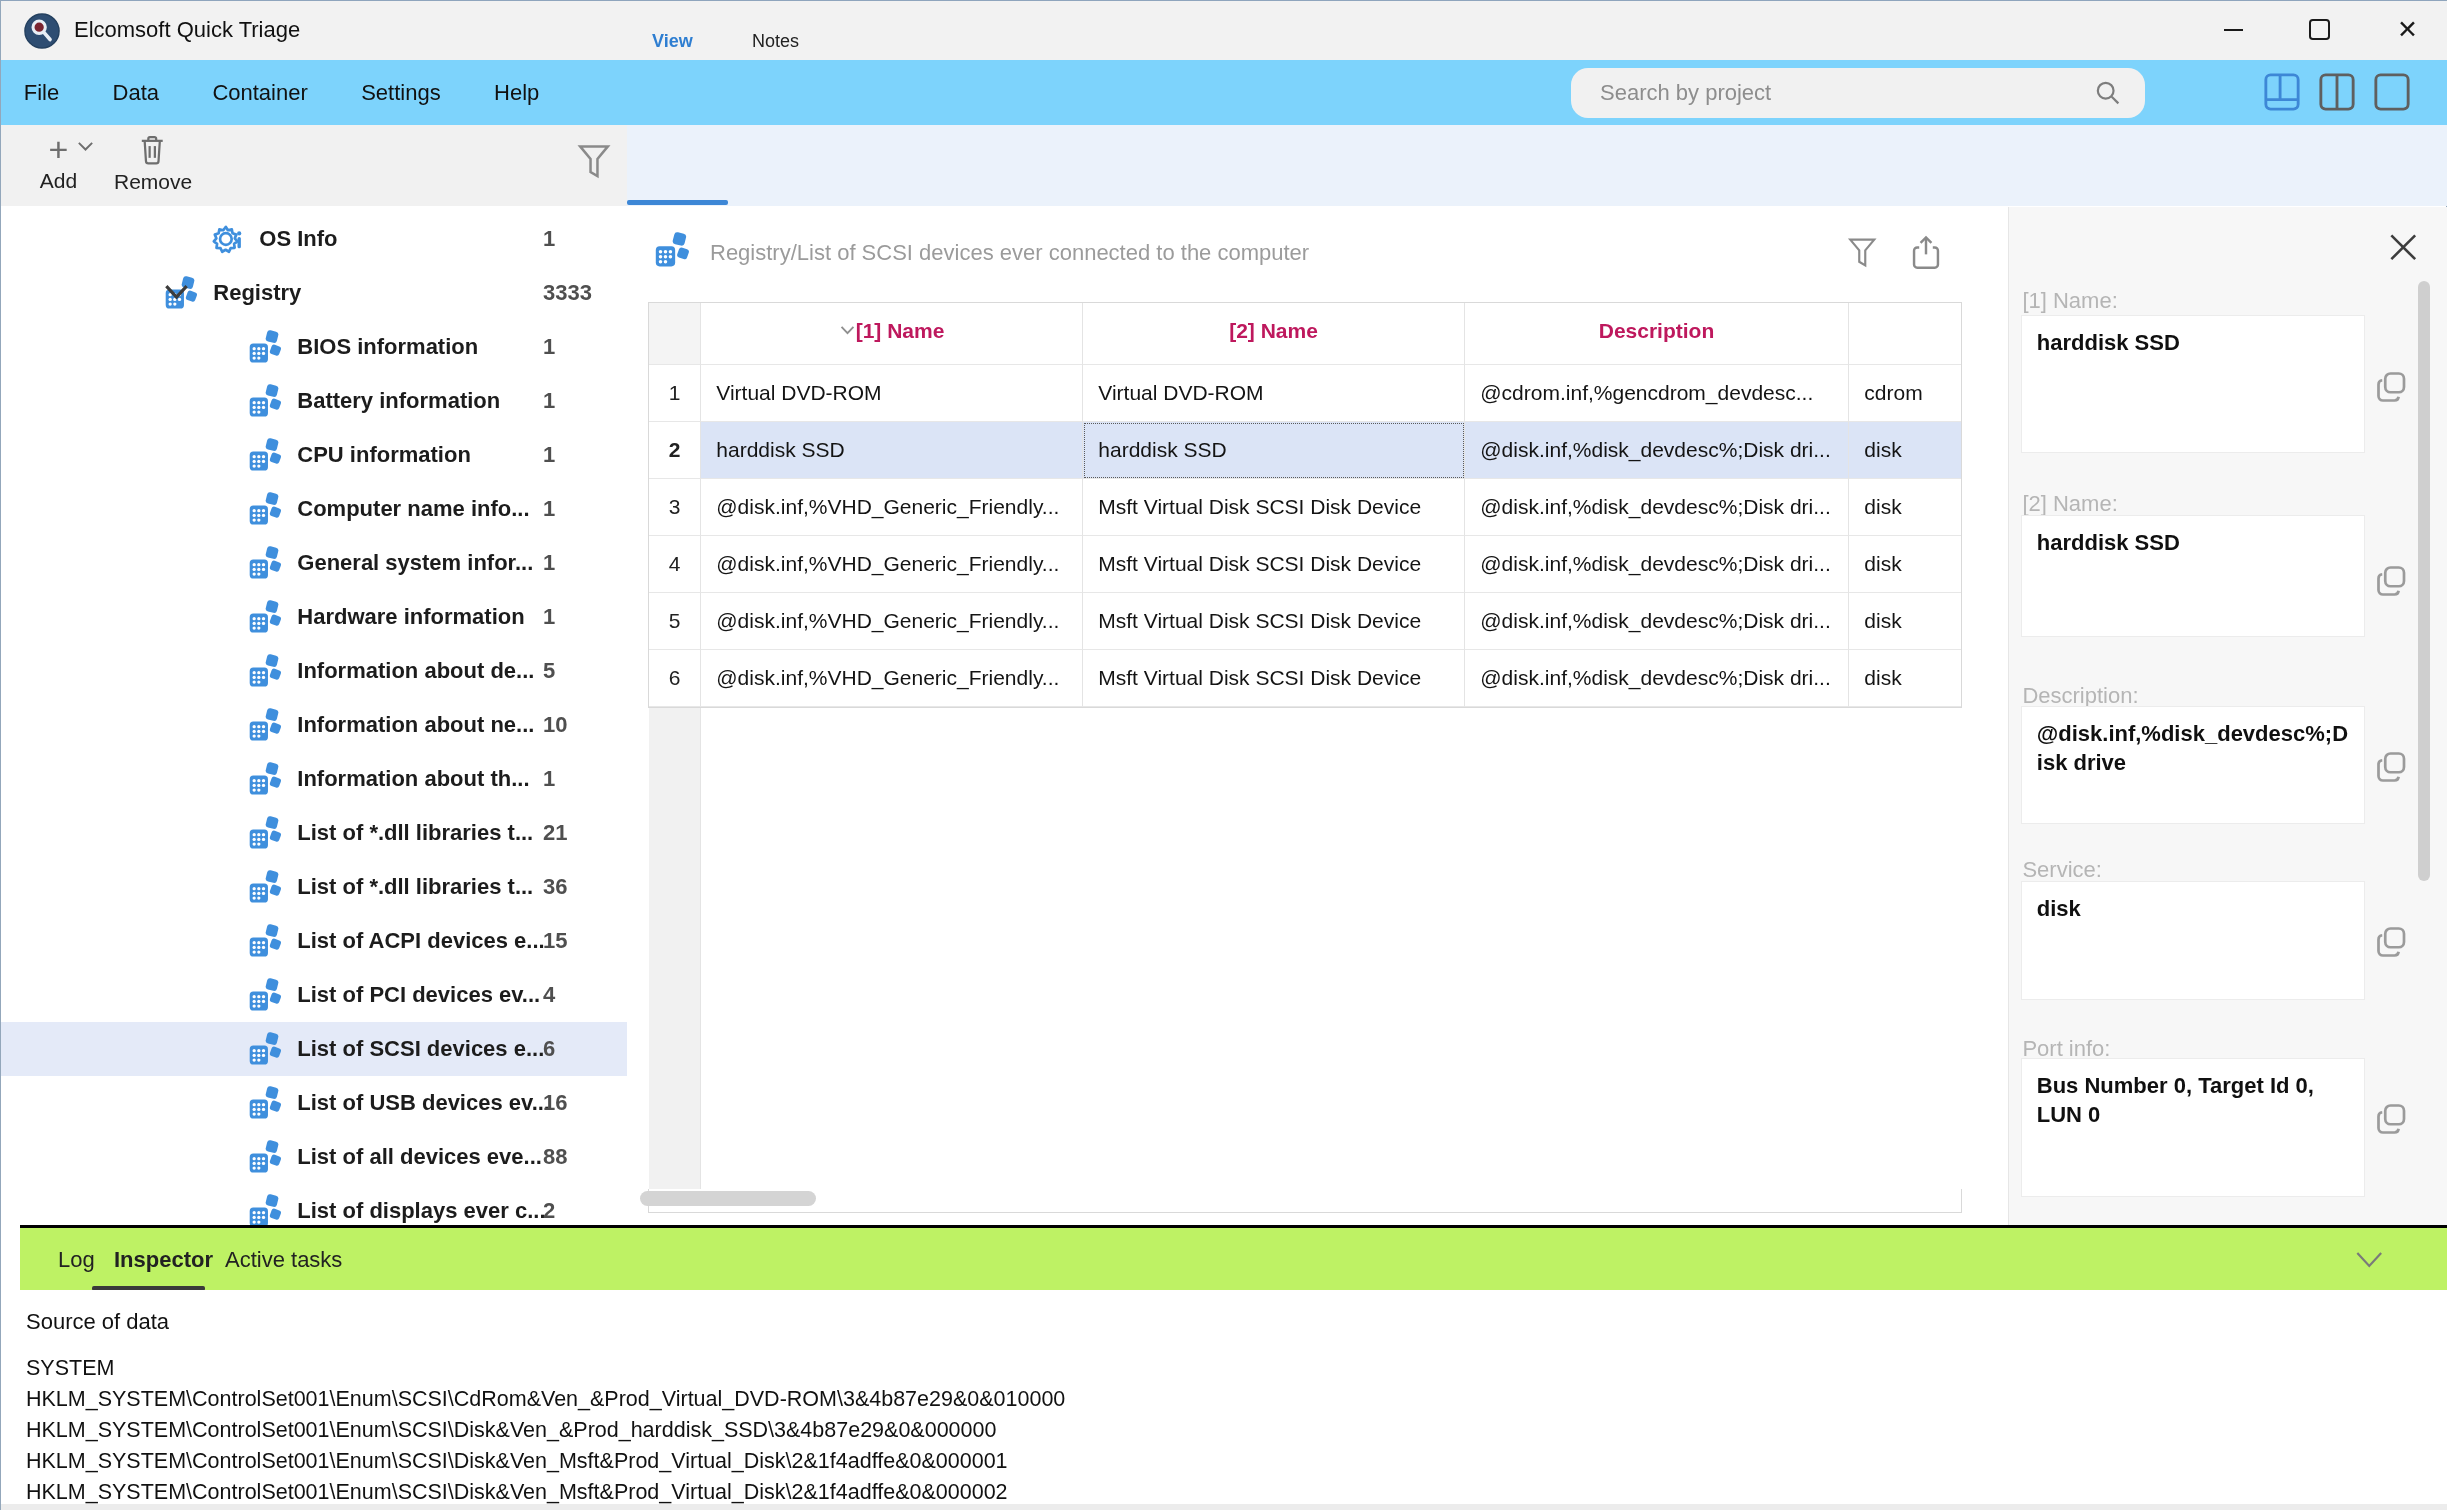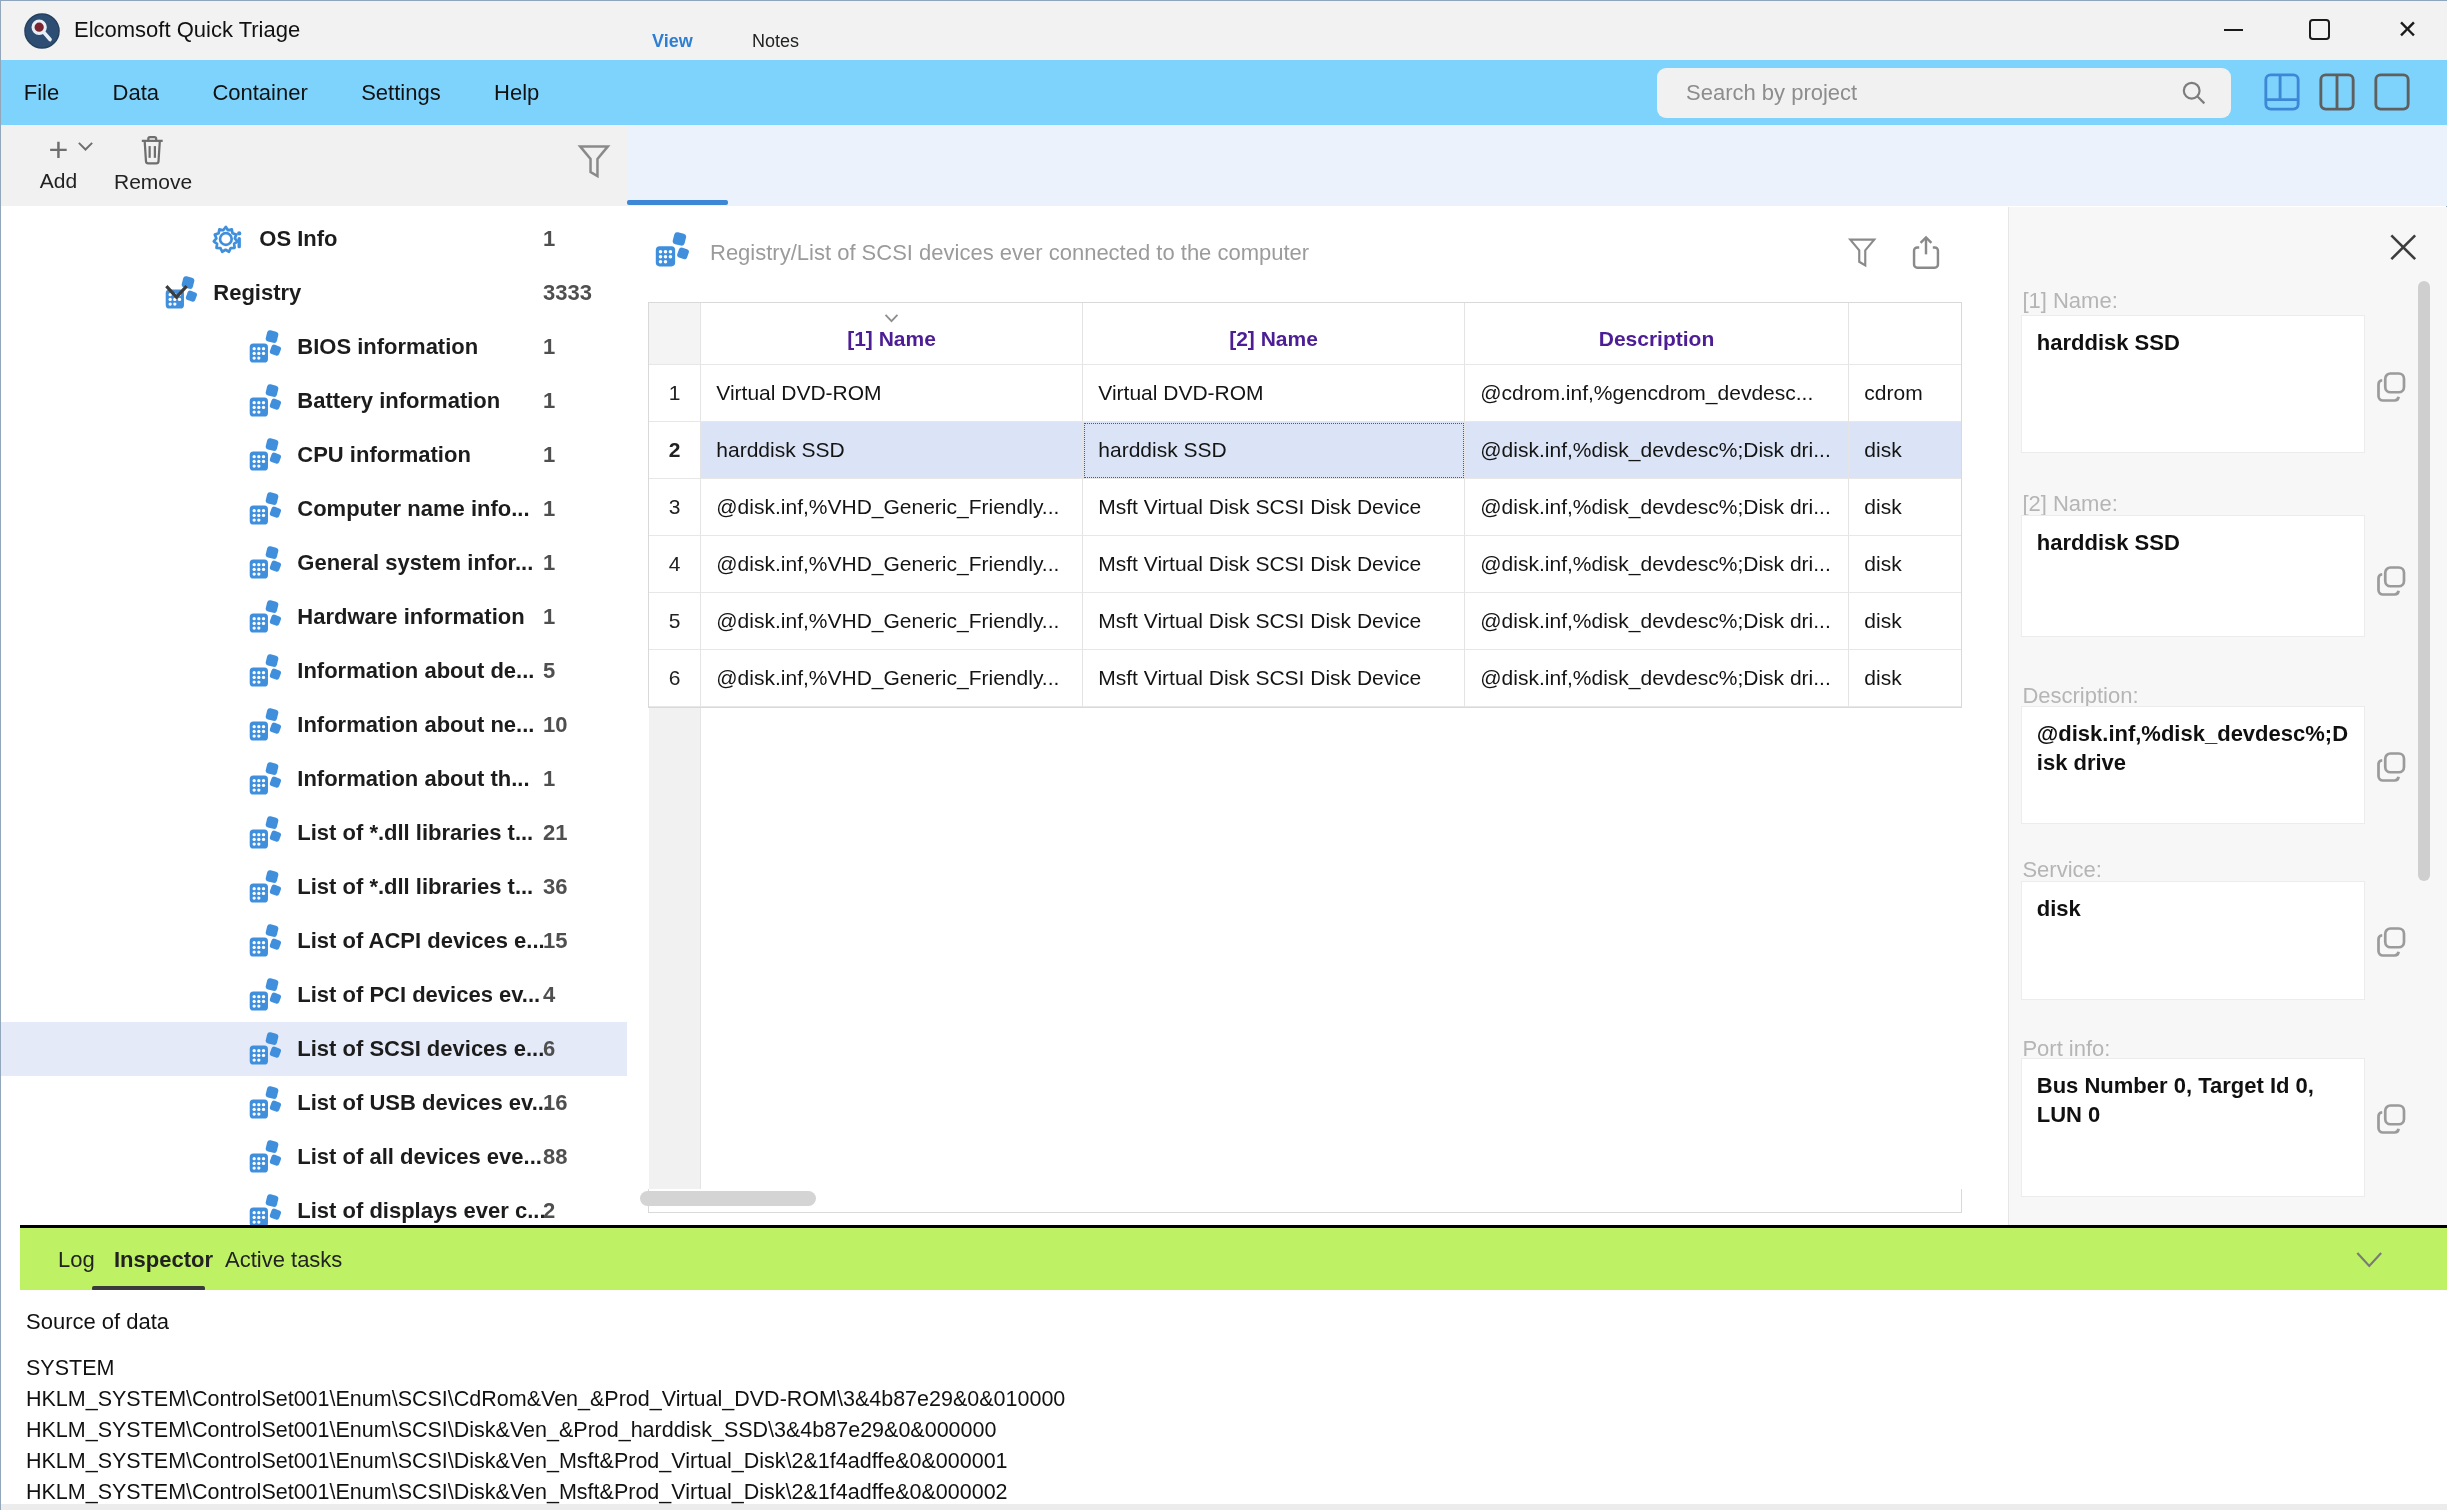--- a/index.html
+++ b/index.html
@@ -14,21 +14,21 @@
   .win-btn{position:absolute;top:0;width:61px;height:57px;display:flex;align-items:center;justify-content:center;cursor:default;}
   .wb-min{left:2202px;}.wb-max{left:2288px;}.wb-close{left:2376px;}
   .wb-min i{display:block;width:19px;height:0;border-top:2.3px solid #1a1a1a;}
   .wb-max i{display:block;width:17px;height:17px;border:2.3px solid #1a1a1a;border-radius:3.8px;}
   .wb-close span{font-size:25px;color:#1a1a1a;line-height:1;}
 
   
   .menubar{position:absolute;left:0;top:59px;width:2447px;height:65px;background:#7dd3fc;}
   .menu-items{position:absolute;left:17px;top:0;height:65px;display:flex;align-items:center;gap:42px;}
   .menu-item{font-size:22px;color:#111;padding:3.8px 5.7px;}
-  .searchbox{position:absolute;left:1656px;top:7.6px;width:574px;height:50px;background:#f1f1f1;border-radius:9px;
+  .searchbox{position:absolute;left:1570px;top:7.6px;width:574px;height:50px;background:#f1f1f1;border-radius:17px;
              display:flex;align-items:center;}
   .searchbox input{flex:1;border:none;background:transparent;outline:none;margin-left:27px;font-size:22px;color:#333;
                    font-family:"Liberation Sans",sans-serif;}
   .searchbox input::placeholder{color:#8d8d8d;}
   .search-ico{width:29px;height:29px;margin-right:23px;}
   .layout-toggles{position:absolute;left:2262px;top:11.5px;display:flex;gap:17px;}
   .lt{width:38px;height:40px;}
 
   
   .left-toolbar{position:absolute;left:0;top:124px;width:626px;height:81px;background:#f1f1f1;}
@@ -70,21 +70,21 @@
   .chead-share{position:absolute;left:1907px;top:233px;width:36px;height:38px;}
 
   
   .table{position:absolute;left:647px;top:301px;width:1314px;border:1px solid #d9d9d9;box-sizing:border-box;background:#fff;}
   .trow{display:grid;grid-template-columns:52px 382px 382px 384px 112px;}
   .trow.header{height:62px;}
   .trow.body{height:57px;}
   .tcell{box-sizing:border-box;border-right:1px solid #e4e4e4;border-bottom:1px solid #e7e7e7;display:flex;
          align-items:center;padding:0 15.3px;font-size:21px;color:#141414;white-space:nowrap;overflow:hidden;}
   .trow .tcell:last-child{border-right:none;}
-  .hcell{justify-content:center;flex-direction:column;font-weight:bold;color:#4c1d95;padding:1.9px 7.6px 7.6px;text-align:center;}
+  .hcell{justify-content:center;flex-direction:row;font-weight:bold;color:#be185d;padding:1.9px 7.6px 7.6px;text-align:center;}
   .hcell .sortchev{height:15.3px;margin-top:1.9px;}
   .gut{justify-content:center;padding:0;color:#222;}
   .trow.header .gut{background:#f4f4f4;}
   .trow.selected .tcell{background:#dbe4f6;}
   .trow.selected .gut{background:#fff;font-weight:bold;}
   .cell-focus{outline:1.5px dotted #5a5a5a;outline-offset:-2.9px;}
   .gutter-tail{position:absolute;left:648px;top:707px;width:51px;height:481px;background:#f1f1f1;border-right:1px solid #e4e4e4;}
   .tbl-bottom{position:absolute;left:647px;top:1188px;width:1314px;height:24px;border:1px solid #d9d9d9;border-top:none;box-sizing:border-box;background:#fff;}
   .hscroll{position:absolute;left:639px;top:1188px;width:1323px;height:19px;}
   .hscroll .thumb{position:absolute;left:0;top:1.9px;width:176px;height:15.3px;background:#d4d4d4;border-radius:7.6px;}

